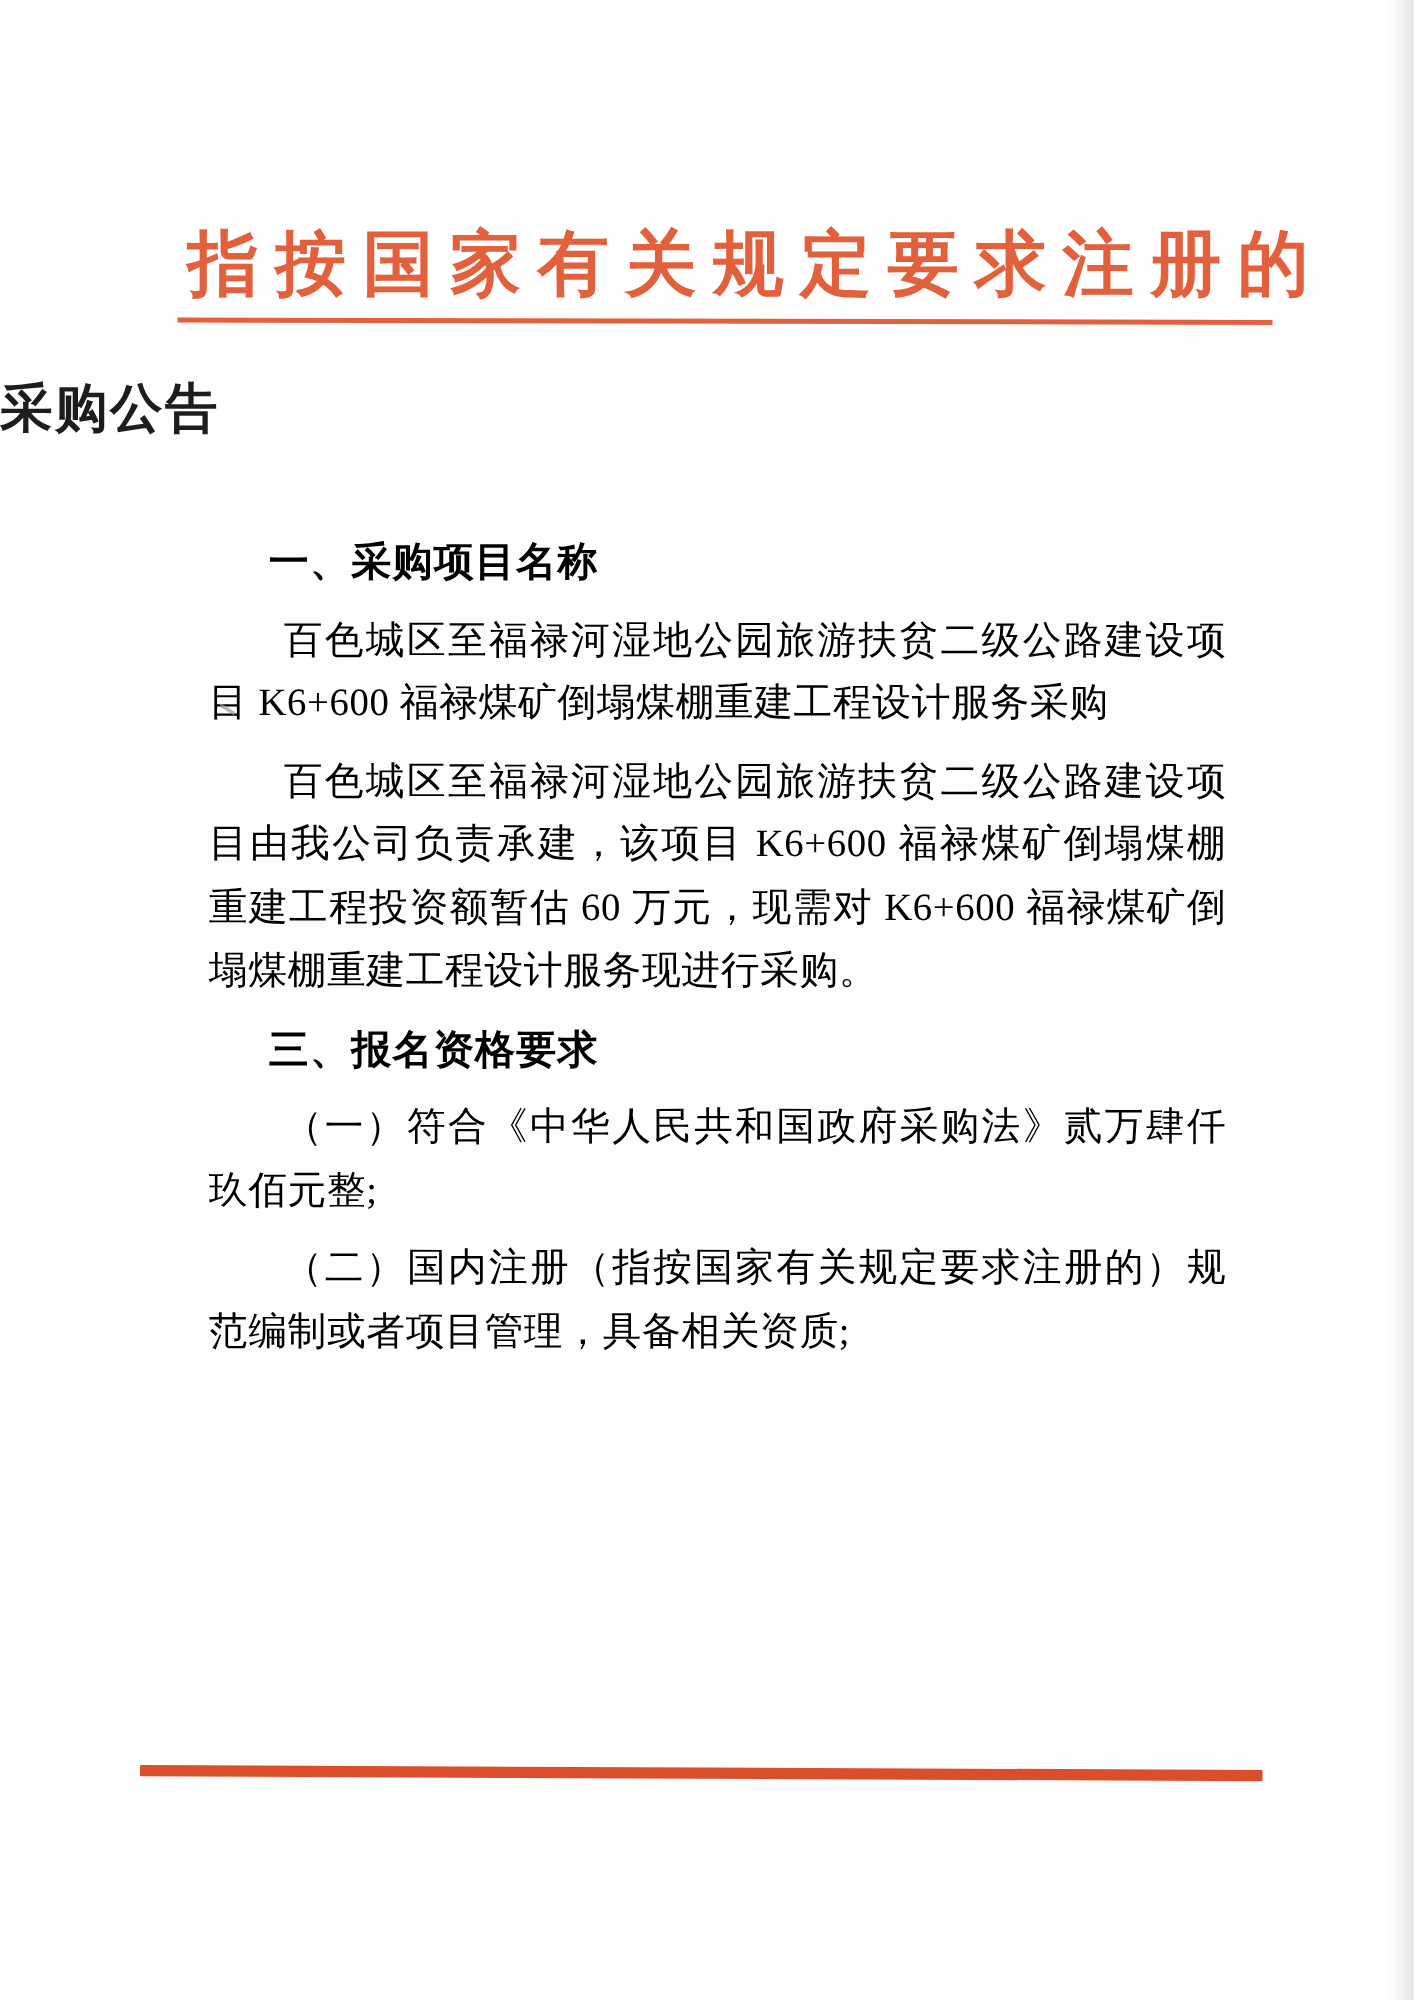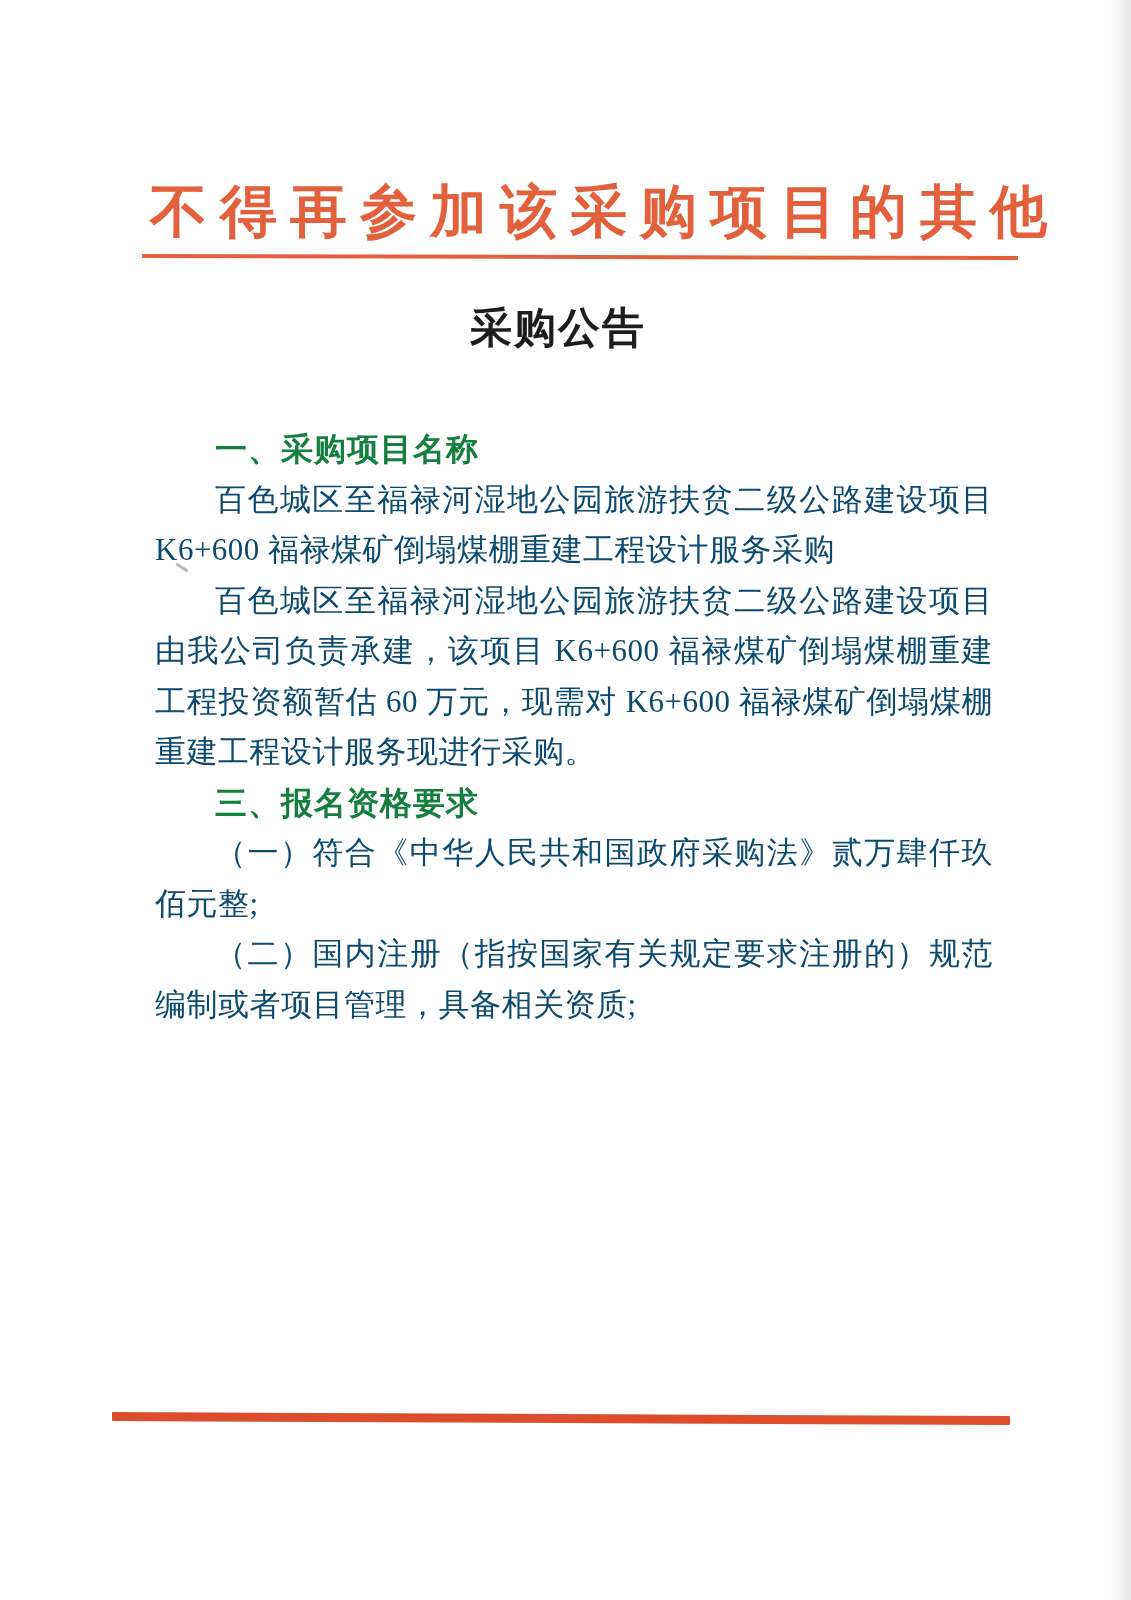--- a/index.html
+++ b/index.html
@@ -48,21 +48,20 @@
     height: 4px;
     background: var(--accent-header, #E2603C);
     transform: rotate(0.12deg);
   }
   .doc-title {
     position: absolute;
     top: 297px;
     left: 0;
     width: 1116px;
     margin: 0;
-    text-align: center;
     font-family: "Liberation Serif", "DejaVu Serif", serif;
     font-weight: 700;
     font-size: 42px;
     line-height: 62px;
     letter-spacing: 2px;
     color: #1d1d1d;
   }
   .body-text {
     position: absolute;
     top: 424px;
@@ -74,26 +73,26 @@
     text-align: justify;
   }
   .body-text h2 {
     margin: 0;
     text-indent: 60px;
     font-family: "Liberation Sans", "DejaVu Sans", sans-serif;
     font-weight: 700;
     font-size: 32px;
     line-height: 50.5px;
     letter-spacing: 1px;
-    color: #15803d;
+    color: #000000;
   }
   .body-text p {
-    margin: 0;
+    margin: 12px;
     text-indent: 60px;
-    color: #0c4a6e;
+    color: #000000;
   }
   
   .scan-speck {
     position: absolute;
     top: 566px;
     left: 175px;
     width: 14px;
     height: 3px;
     background: #9a9a9a;
     transform: rotate(32deg);
@@ -109,21 +108,21 @@
     background: var(--accent-rule, #DB4E2B);
     transform: rotate(0.25deg);
     border-radius: 1px;
   }
 </style>
 </head>
 <body>
 
 <div class="page">
 
-  <div class="letterhead">不得再参加该采购项目的其他</div>
+  <div class="letterhead">指按国家有关规定要求注册的</div>
 
   <div class="letterhead-rule"></div>
 
   <h1 class="doc-title">采购公告</h1>
 
   <div class="body-text">
 
     <h2>一、采购项目名称</h2>
     <p>百色城区至福禄河湿地公园旅游扶贫二级公路建设项目 K6+600 福禄煤矿倒塌煤棚重建工程设计服务采购</p>
 

